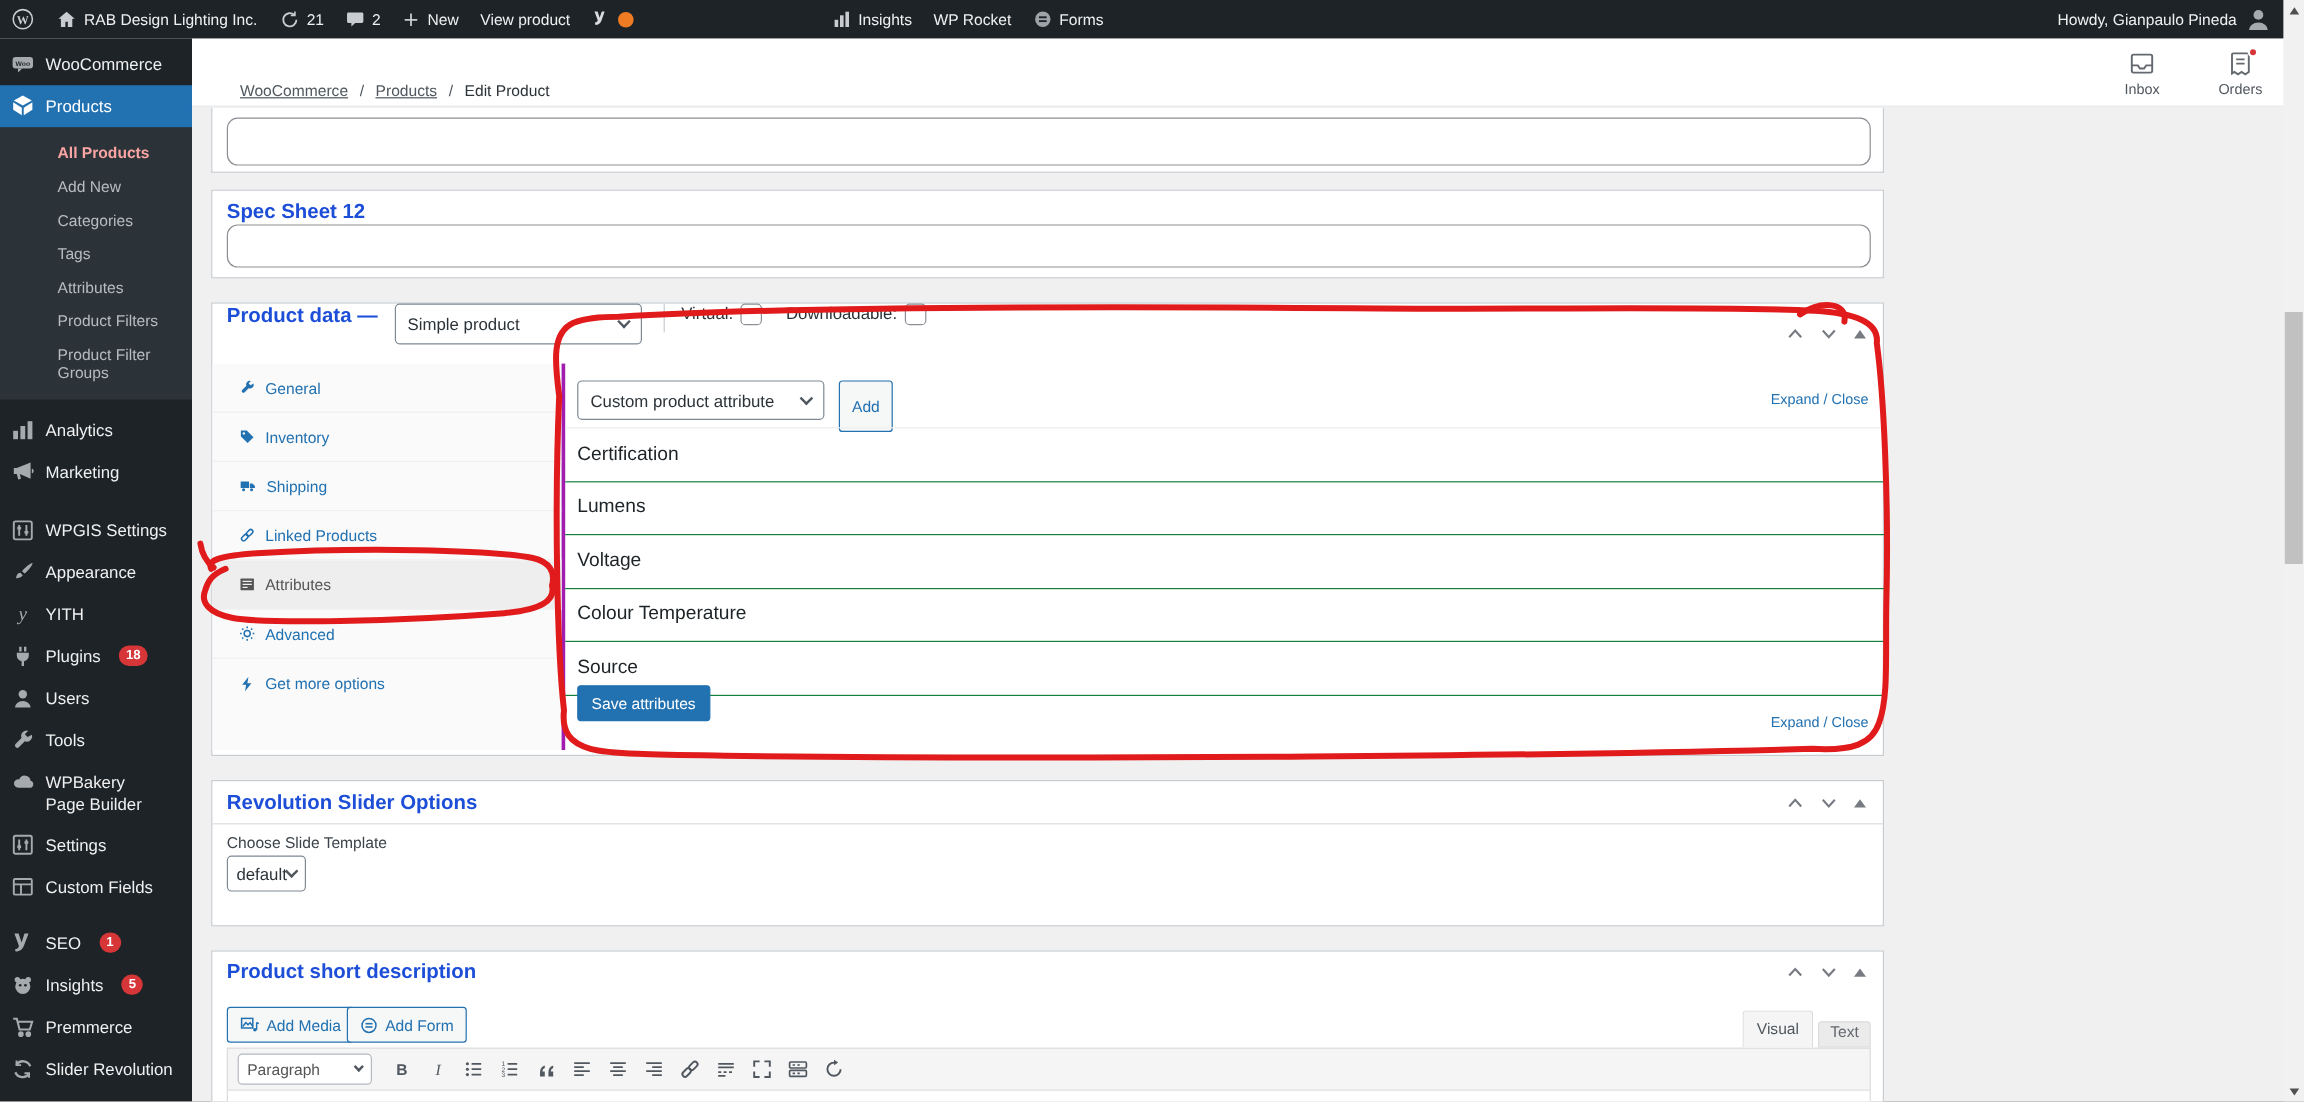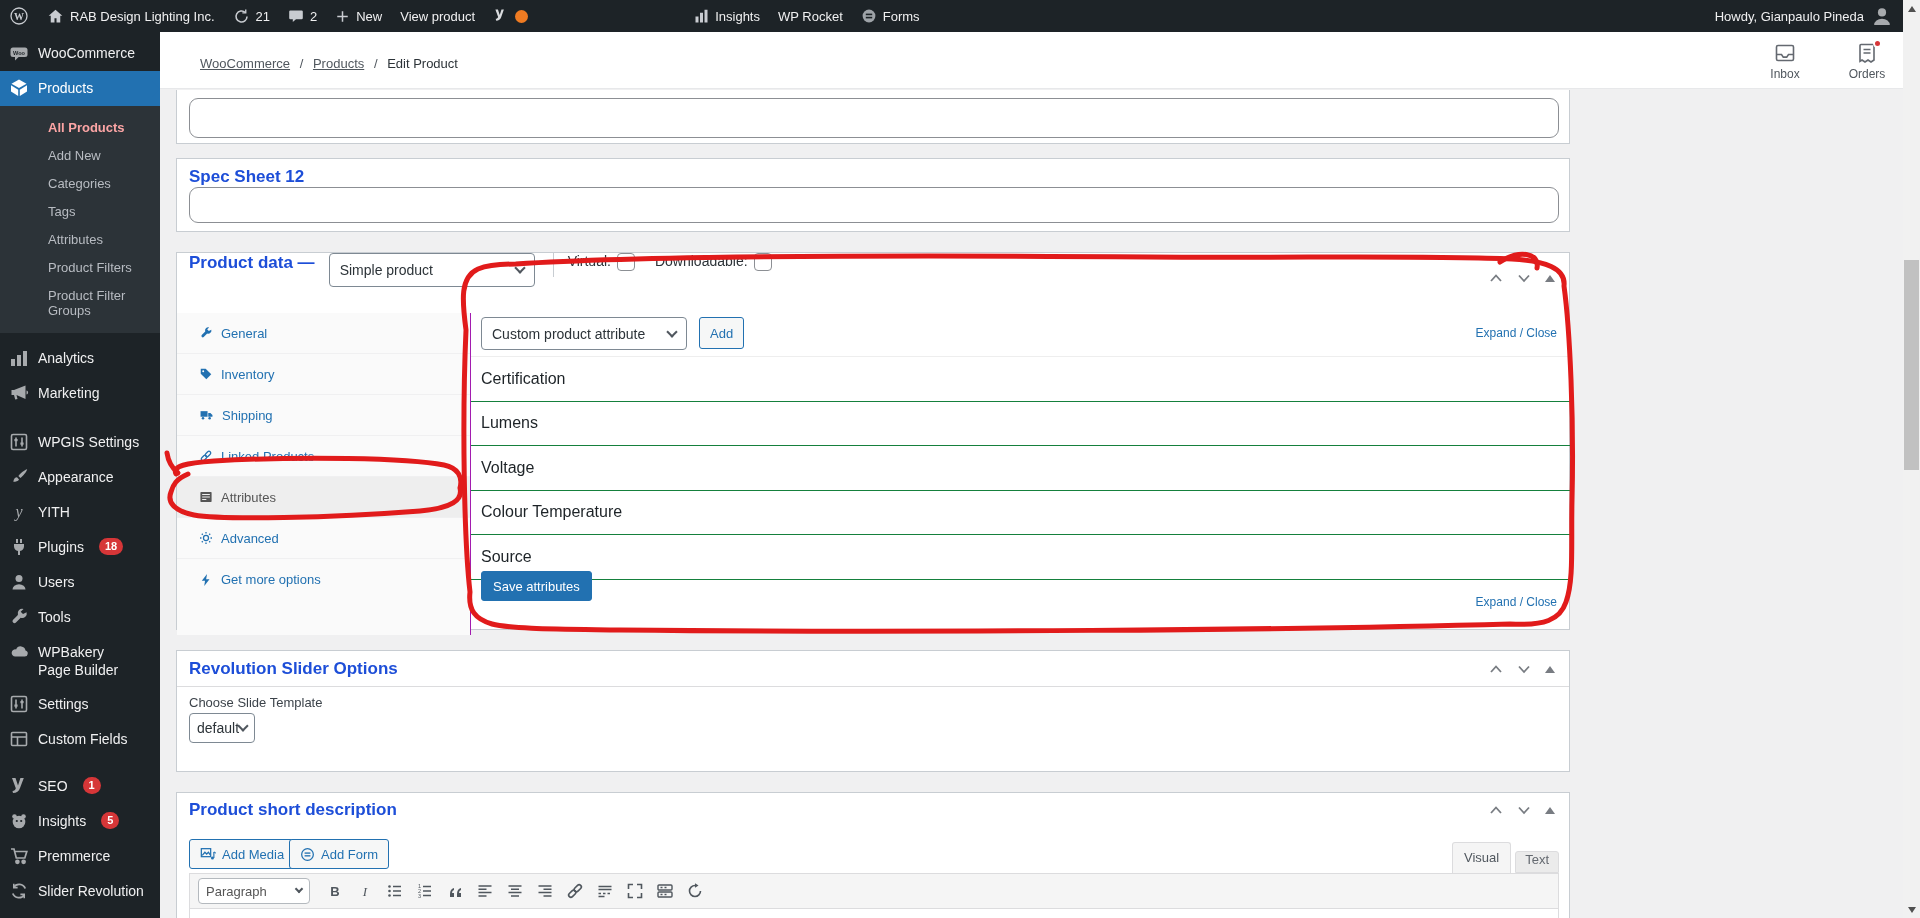--- a/index.html
+++ b/index.html
@@ -20,42 +20,42 @@
   .sb-active{background:#2271b1;color:#fff}
   .sb-active:after{content:"";position:absolute;right:-8px;top:50%;margin-top:-8px;border:8px solid transparent;border-left-color:#2271b1}
   .sb-sub{background:#2c3338;padding:7px 0 9px}
   .sb-sub .ssl{display:block;padding:6.5px 12px 6.5px 48px;font-size:13px;color:#b8bcc2;cursor:pointer}
   .ssl.cur{color:#fca5a5;font-weight:bold}
   .badge{display:inline-block;background:#d63638;color:#fff;border-radius:10px;font-size:11px;line-height:17px;padding:0 6px;font-weight:600;margin-left:6px;vertical-align:1px}
   .mt14{margin-top:14px}.mt12{margin-top:12px}
 
   
   #wooheader{position:absolute;left:160px;top:32px;width:1743px;height:57px;background:#fff;border-bottom:1px solid #e7e8ea;z-index:5}
-  .crumbs{position:absolute;left:40px;top:24px;font-size:13px;color:#50575e}
+  .crumbs{position:absolute;left:40px;top:36px;font-size:13px;color:#50575e}
   .crumbs a{color:#50575e;text-decoration:underline;cursor:pointer}
   .crumbs .cur{color:#2c3338;text-decoration:none}
   #activity{position:absolute;left:1598px;top:9px;display:flex;gap:28px}
   .act-btn{width:54px;display:flex;flex-direction:column;align-items:center;gap:2px;cursor:pointer;position:relative}
   .act-btn .lbl{font-size:12px;color:#50575e}
   .dot{position:absolute;top:-2px;right:12px;width:9px;height:9px;border-radius:50%;background:#d63638;border:2px solid #fff}
 
   
   .panel{position:absolute;left:176px;width:1394px;background:#fff;border:1px solid #c8cdd2}
   .ptitle{font-size:17px;font-weight:bold;color:#1d4ed8}
   .field-input{position:absolute;left:12px;width:1370px;background:#fff;border:1px solid #8c8f94;border-radius:9px}
   .harrows{position:absolute;right:14px;display:flex;align-items:center;gap:14px}
   .harrows span{cursor:pointer;display:flex}
   .tri-up{width:0;height:0;border-left:5px solid transparent;border-right:5px solid transparent;border-bottom:7px solid #787c82}
 
   
   #pd-header{position:absolute;left:0;top:0;width:100%;height:56px;display:flex;padding-left:12px}
   .wsel{display:flex;align-items:center;justify-content:space-between;background:#fff;border:1px solid #7e8993;border-radius:4px;font-size:14px;color:#2c3338;padding:0 10px;cursor:pointer}
   .chev{width:8px;height:8px;border-right:2px solid #50575e;border-bottom:2px solid #50575e;transform:rotate(45deg);margin-top:-4px}
   .wcheck{width:18px;height:18px;border:1px solid #8c8f94;border-radius:4px;background:#fff;cursor:pointer}
-  #pd-tabs{position:absolute;left:0;top:60px;width:294px;height:322px;background:#fafafa;border-right:1px solid #a21caf}
+  #pd-tabs{position:absolute;left:0;top:50px;width:294px;height:322px;background:#fafafa;border-right:3px solid #a21caf}
   .pd-tab{display:flex;align-items:center;gap:8px;height:41px;padding-left:22px;font-size:13px;color:#2271b1;border-bottom:1px solid #f0f0f1;cursor:pointer}
   .pd-tab.on{background:#eee;color:#555}
   #pd-body{position:absolute;left:294px;top:56px;width:1100px;height:322px}
   .btn-sec{display:inline-flex;align-items:center;gap:6px;background:#f6f7f7;border:1px solid #2271b1;border-radius:3px;color:#2271b1;font-size:13px;padding:0 10px;cursor:pointer}
   .btn-pri{display:inline-flex;align-items:center;background:#2271b1;border:1px solid #2271b1;border-radius:3px;color:#fff;font-size:13px;padding:0 11px;height:30px;cursor:pointer}
   .xlink{color:#2271b1;font-size:12px;cursor:pointer}
   .attr-row{height:44.5px;display:flex;align-items:center;padding-left:10px;border-bottom:1px solid #15803d;font-size:16px;font-weight:normal;color:#1d2327}
 
   
   #ed-wrap{position:absolute;left:12px;top:80px;width:1370px}
@@ -483,21 +483,21 @@
           </span>
         <span>Get more options</span>
       </div>
     </div>
 
     <div id="pd-body">
       <div class="wsel" style="position:absolute;left:10px;top:8px;width:206px;height:33px">
         <span>Custom product attribute</span>
         <span class="chev"></span>
       </div>
-      <span class="btn-sec" style="position:absolute;left:228px;top:8px;height:32px">Add</span>
+      <span class="btn-sec" style="position:absolute;left:228px;top:8px;height:43px">Add</span>
       <span class="xlink" style="position:absolute;right:14px;top:17px">Expand / Close</span>
 
       <div style="position:absolute;left:0;top:47px;width:100%;border-top:1px solid #eee">
         <div class="attr-row">
             <span>Certification</span>
           </div>
         <div class="attr-row">
             <span>Lumens</span>
           </div>
         <div class="attr-row">

